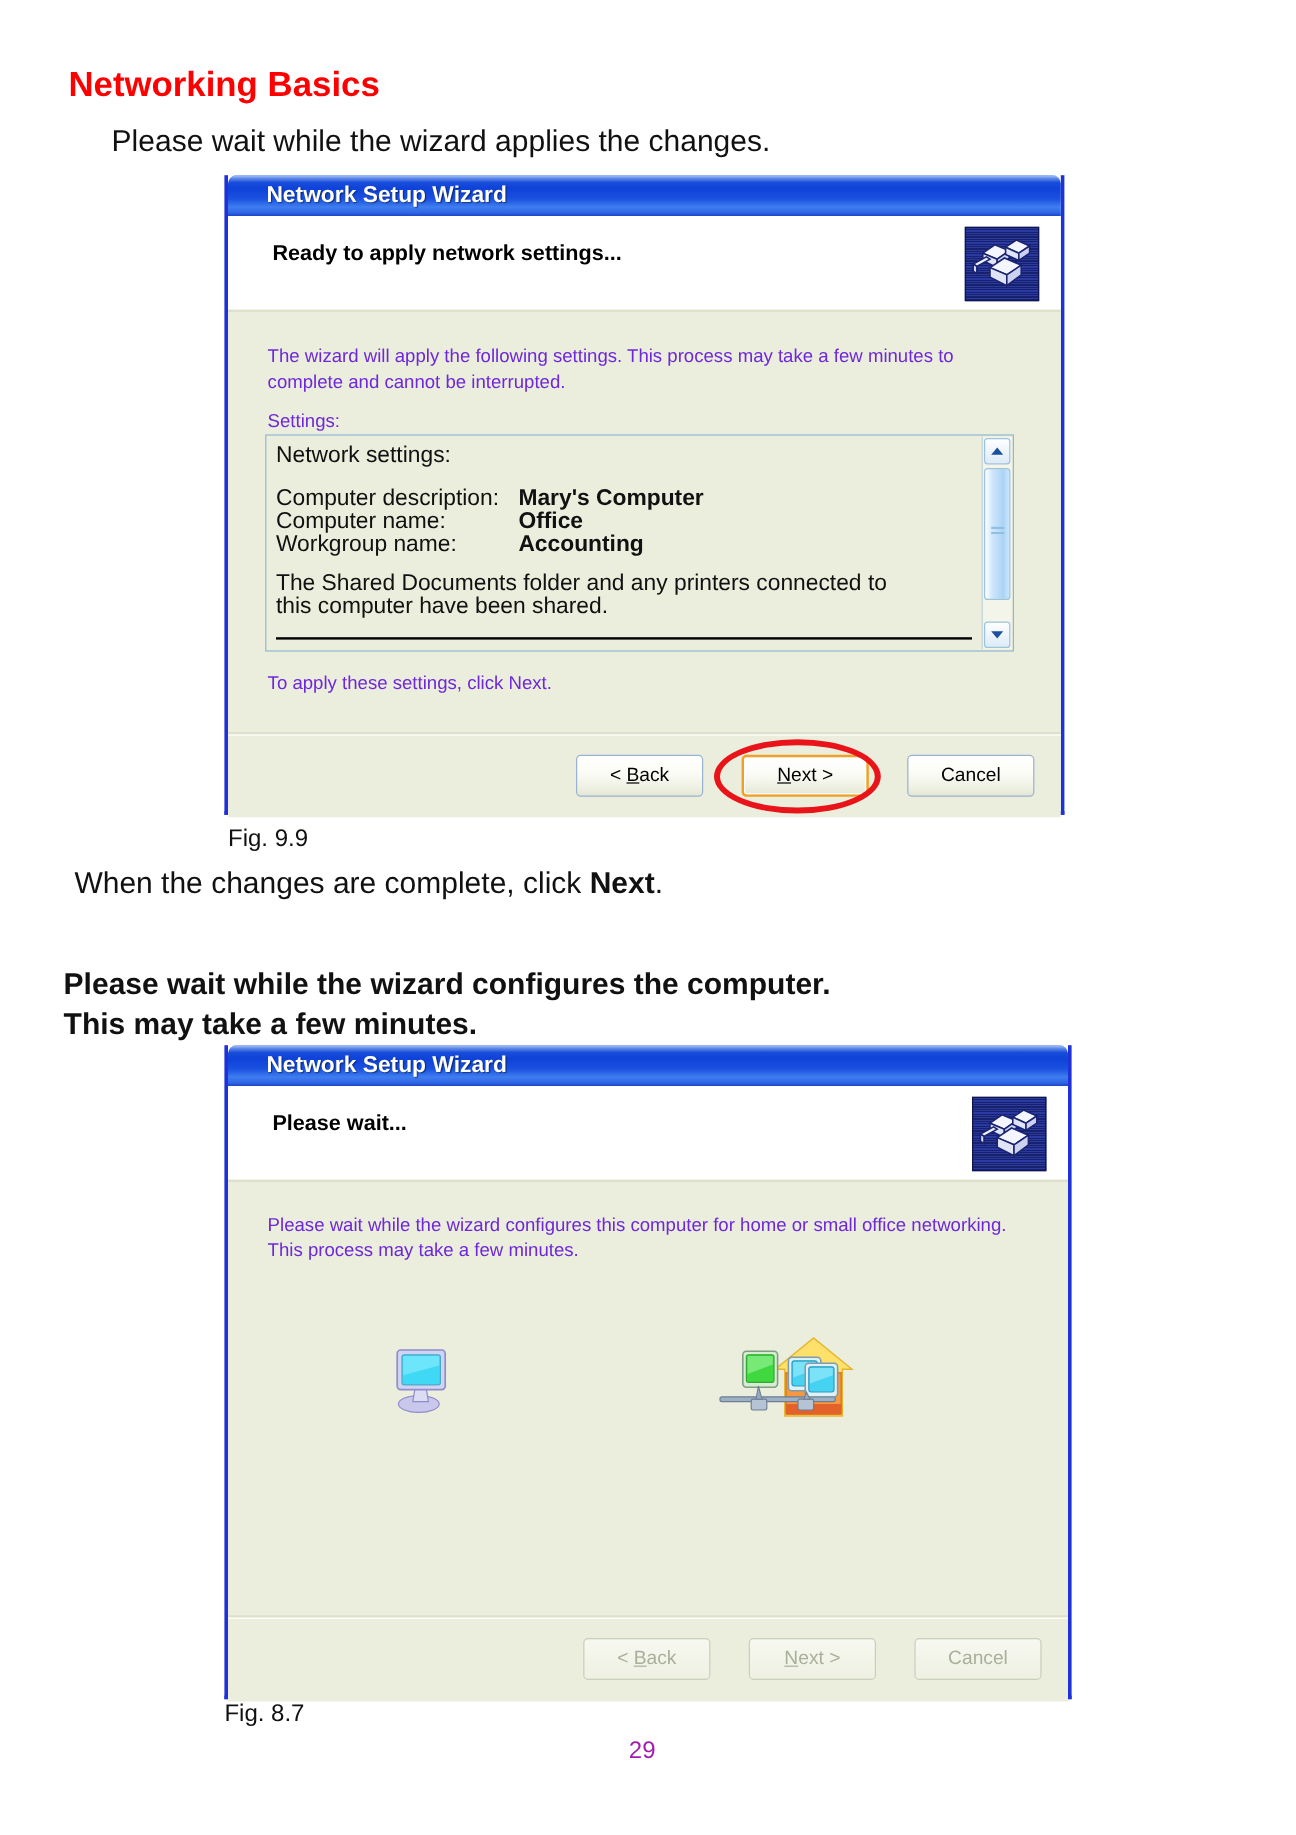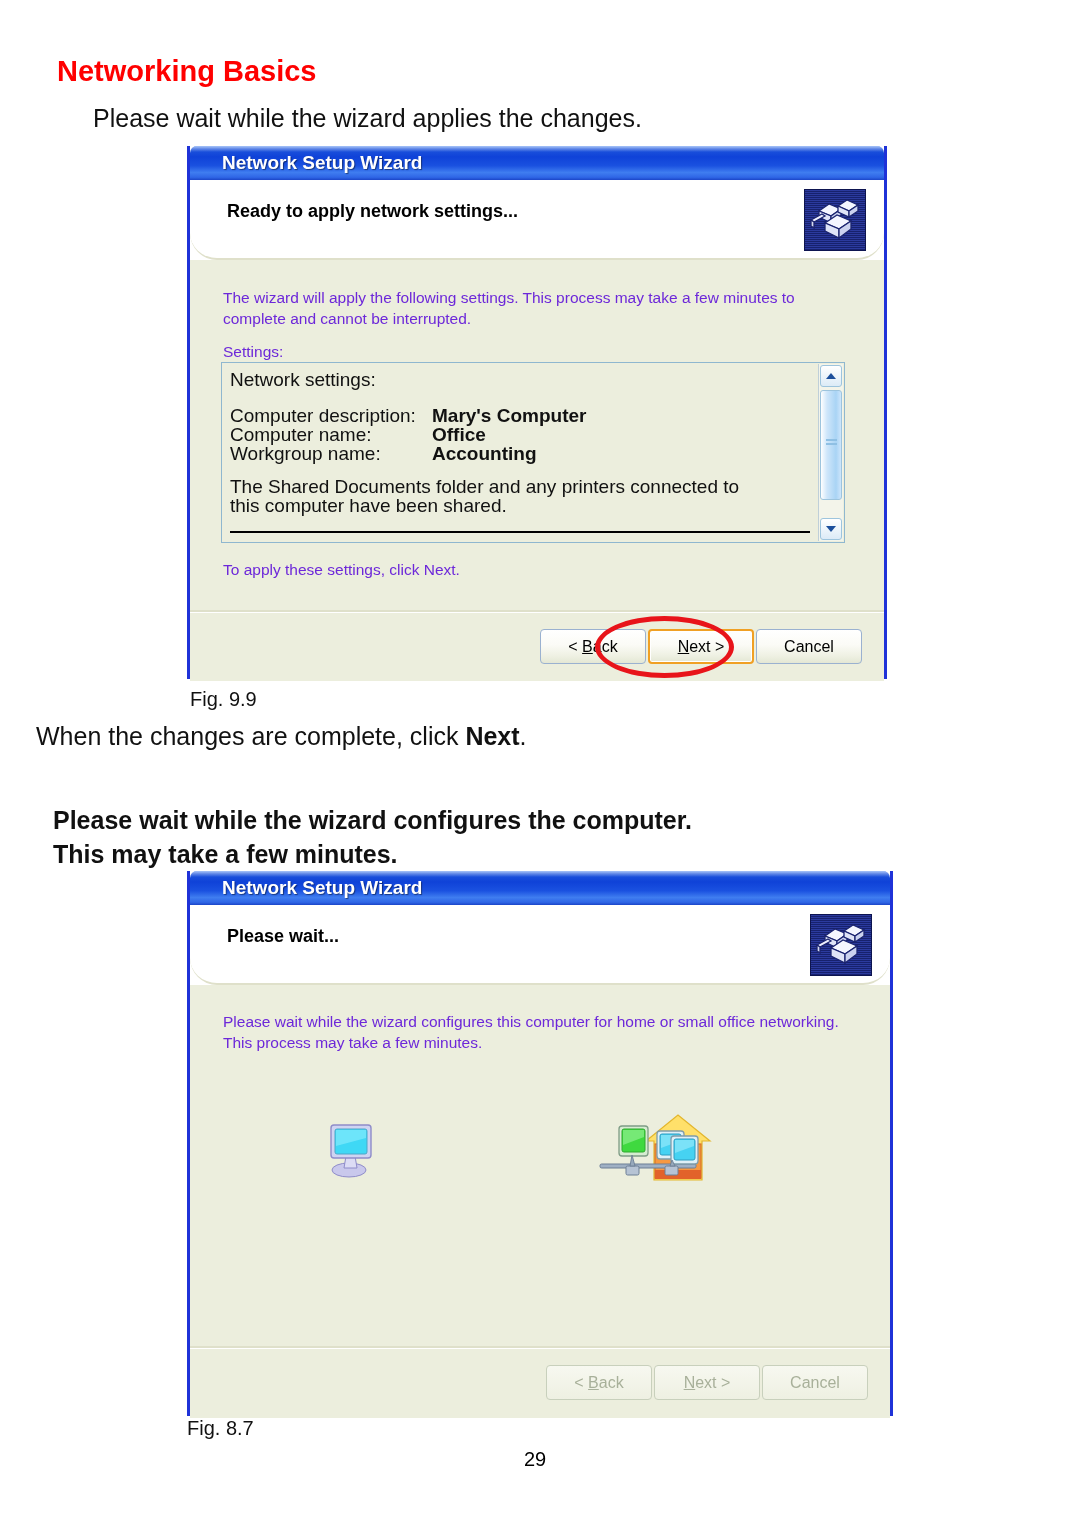--- a/index.html
+++ b/index.html
@@ -28,21 +28,21 @@
   .lead-1 {
     position: absolute;
     left: 53px;
     top: 104px;
     font-size: 25px;
     color: #111111;
     margin-left: 40px;
   }
   .mid-line {
     position: absolute;
-    left: 36px;
+    left: 62px;
     top: 722px;
     font-size: 25px;
     color: #111111;
   }
   .mid-line b { font-weight: bold; }
   .lead-2 {
     position: absolute;
     left: 53px;
     top: 803px;
     font-size: 25px;
@@ -55,21 +55,21 @@
     font-size: 20px;
     color: #111111;
   }
   .fig-1 { left: 190px; top: 688px; }
   .fig-2 { left: 187px; top: 1417px; }
   .page-num {
     position: absolute;
     left: 524px;
     top: 1448px;
     font-size: 20px;
-    color: #000000;
+    color: #a21caf;
   }
 
   
   .dialog {
     position: absolute;
     background: #ffffff;
     border: 3px solid #1f32d8;
     border-top: none;
     box-sizing: border-box;
   }
@@ -101,21 +101,20 @@
     padding-left: 32px;
     text-shadow: 1px 1px 1px rgba(0,0,0,.45);
     white-space: nowrap;
   }
 
   .head-band {
     background: #ffffff;
     height: 78px;
     position: relative;
     border-bottom: 2px solid #dfe0ca;
-    border-radius: 27px;
   }
   .head-title {
     position: absolute;
     left: 37px;
     top: 21px;
     font-size: 18px;
     font-weight: bold;
     color: #000000;
   }
   .head-icon {
@@ -225,21 +224,21 @@
   .footer-sep {
     position: absolute;
     left: 0; right: 0;
     height: 0;
     border-top: 2px solid #dfe0ca;
     border-bottom: 1px solid #ffffff;
   }
   .btnrow {
     position: absolute;
     display: flex;
-    gap: 2px;
+    gap: 32px;
   }
   .xpbtn {
     width: 106px;
     height: 35px;
     background: linear-gradient(to bottom, #ffffff 0%, #fbfbf6 45%, #eef0e2 80%, #e4e7d4 100%);
     border: 1px solid #9ab1d0;
     border-radius: 4px;
     box-sizing: border-box;
     display: flex;
     align-items: center;

